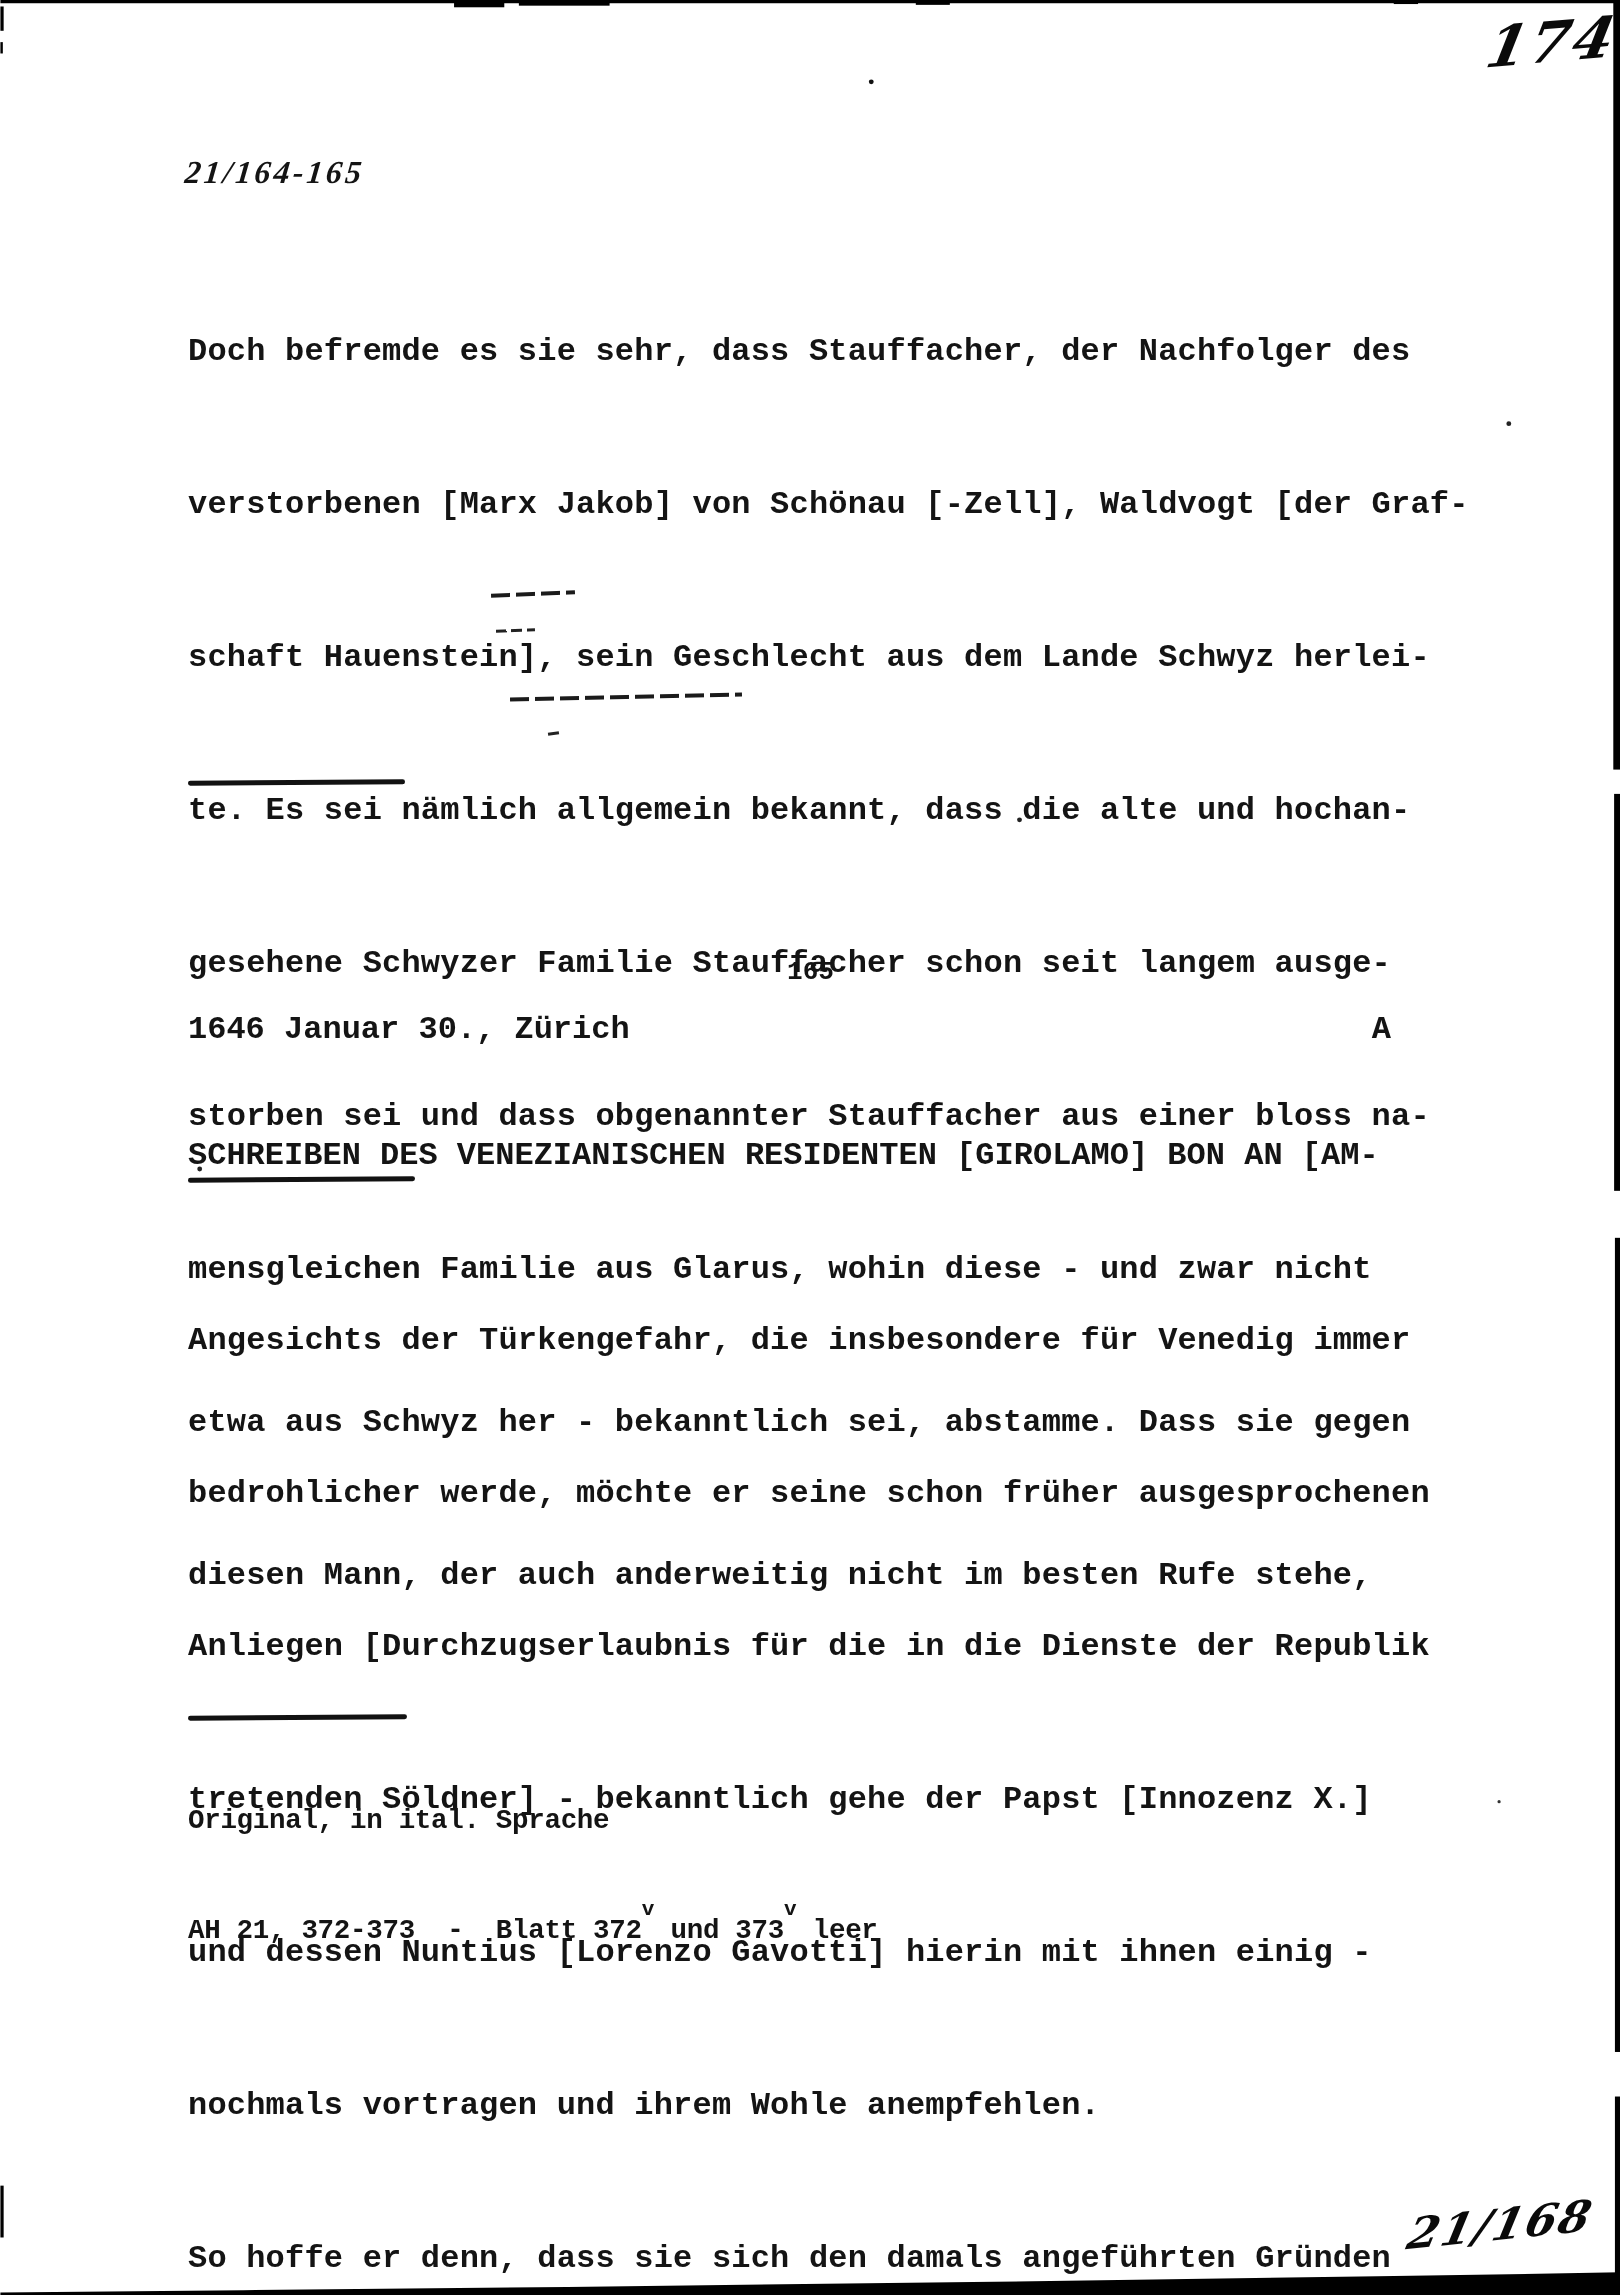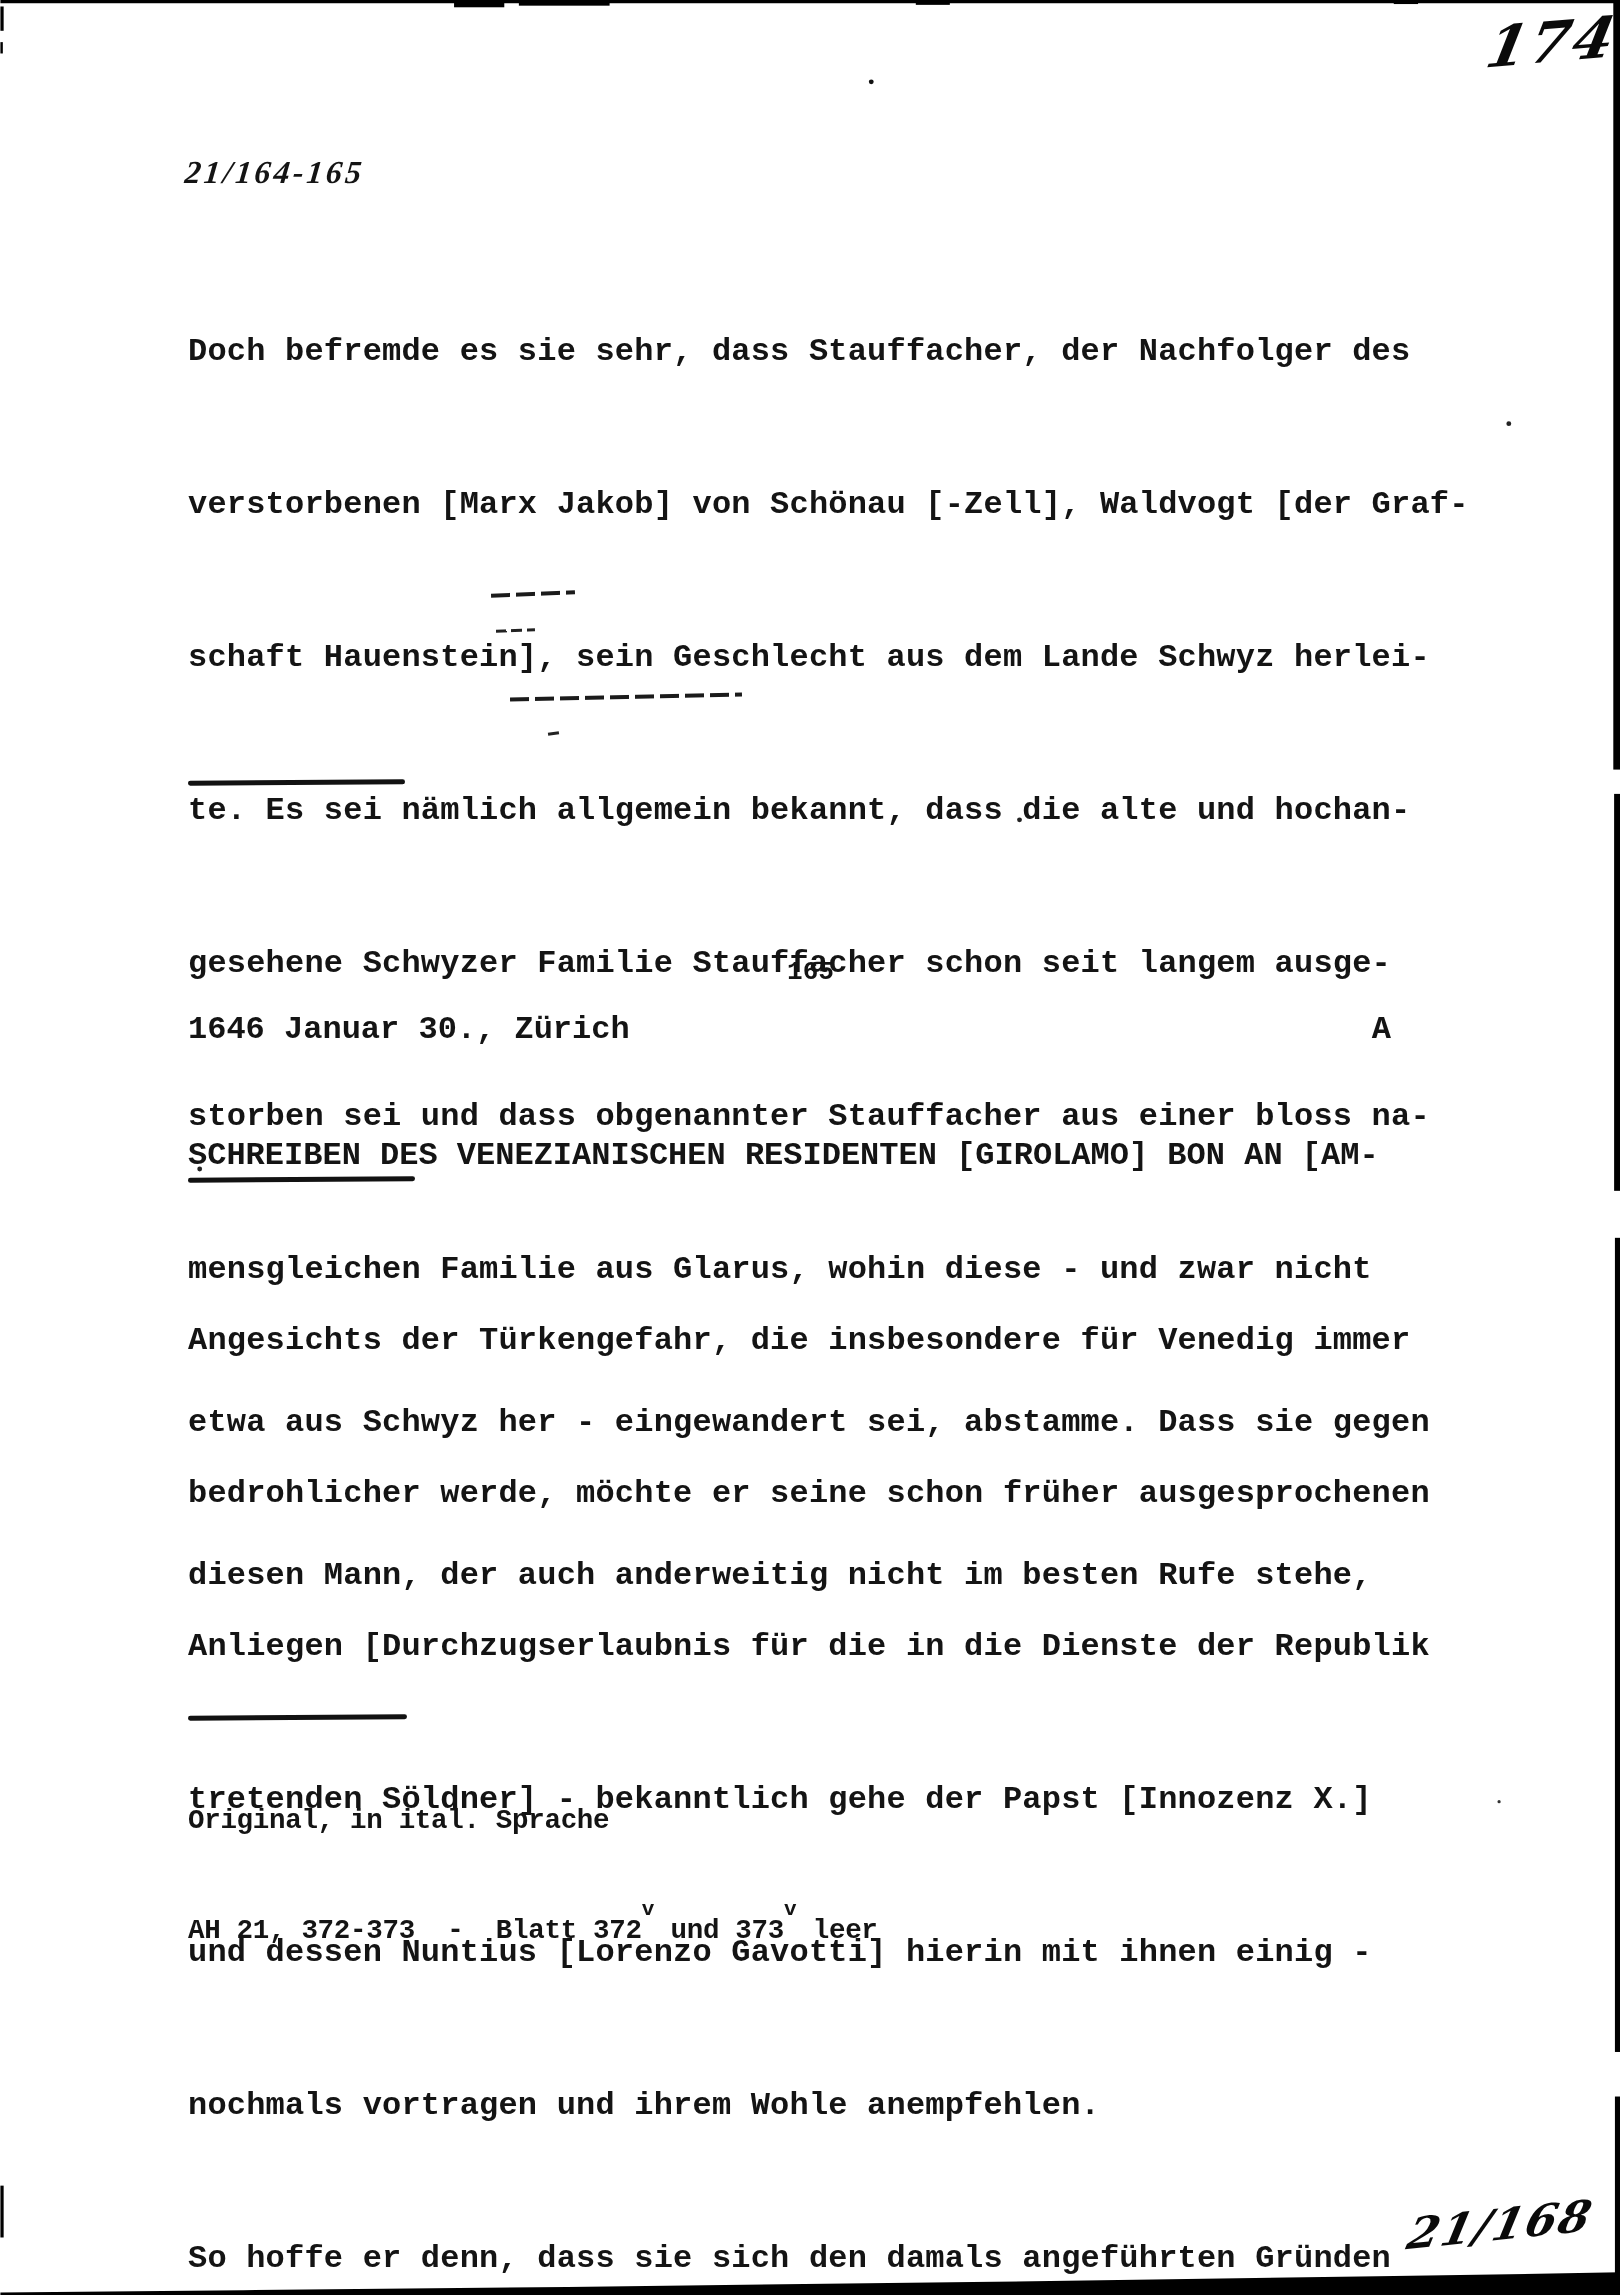--- a/index.html
+++ b/index.html
@@ -90,21 +90,21 @@
   <div class="folio">21/164-165</div>
 
   <div class="para para1">
     <div>Doch befremde es sie sehr, dass Stauffacher, der Nachfolger des</div>
     <div>verstorbenen [Marx Jakob] von Schönau [-Zell], Waldvogt [der Graf-</div>
     <div>schaft Hauenstein], sein Geschlecht aus dem Lande Schwyz herlei-</div>
     <div>te. Es sei nämlich allgemein bekannt, dass die alte und hochan-</div>
     <div>gesehene Schwyzer Familie Stauffacher schon seit langem ausge-</div>
     <div>storben sei und dass obgenannter Stauffacher aus einer bloss na-</div>
     <div>mensgleichen Familie aus Glarus, wohin diese - und zwar nicht</div>
-    <div>etwa aus Schwyz her - eingewandert sei, abstamme. Dass sie gegen</div>
+    <div>etwa aus Schwyz her - bekanntlich sei, abstamme. Dass sie gegen</div>
     <div>diesen Mann, der auch anderweitig nicht im besten Rufe stehe,</div>
   </div>
 
   <div class="dash-over over-her"></div>
   <div class="under-her"></div>
   <div class="dash-over over-werde"></div>
   <div class="under-werde"></div>
 
   <div class="rule rule1"></div>
 

